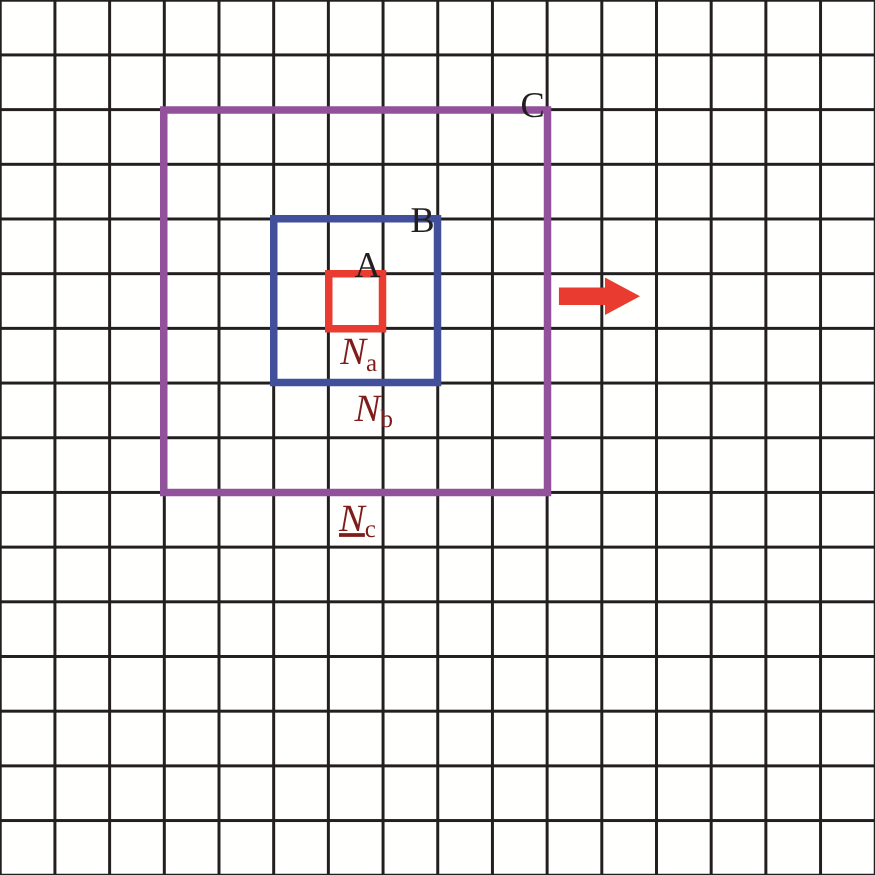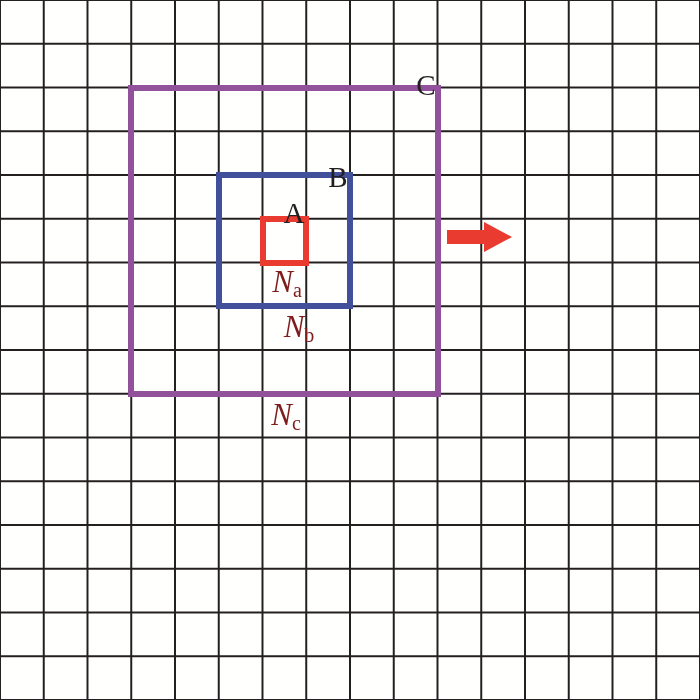--- a/index.html
+++ b/index.html
@@ -57,21 +57,21 @@
   }
   .n-label .n-base { font-style: italic; }
   .n-label sub {
     font-style: normal;
     font-size: 20px;
     line-height: 0;
     vertical-align: -0.25em;
   }
   .n-a { left: 287px; top: 281px; }
   .n-b { left: 287px; top: 326px; margin-left: 12px; }
-  .n-c { left: 286px; top: 414px; }
+  .n-c { left: 286px; top: 414px; text-decoration: underline; }
 
   .arrow {
     position: absolute;
     left: 447px;
     top: 222px;
   }
 </style>
 </head>
 <body>
 

